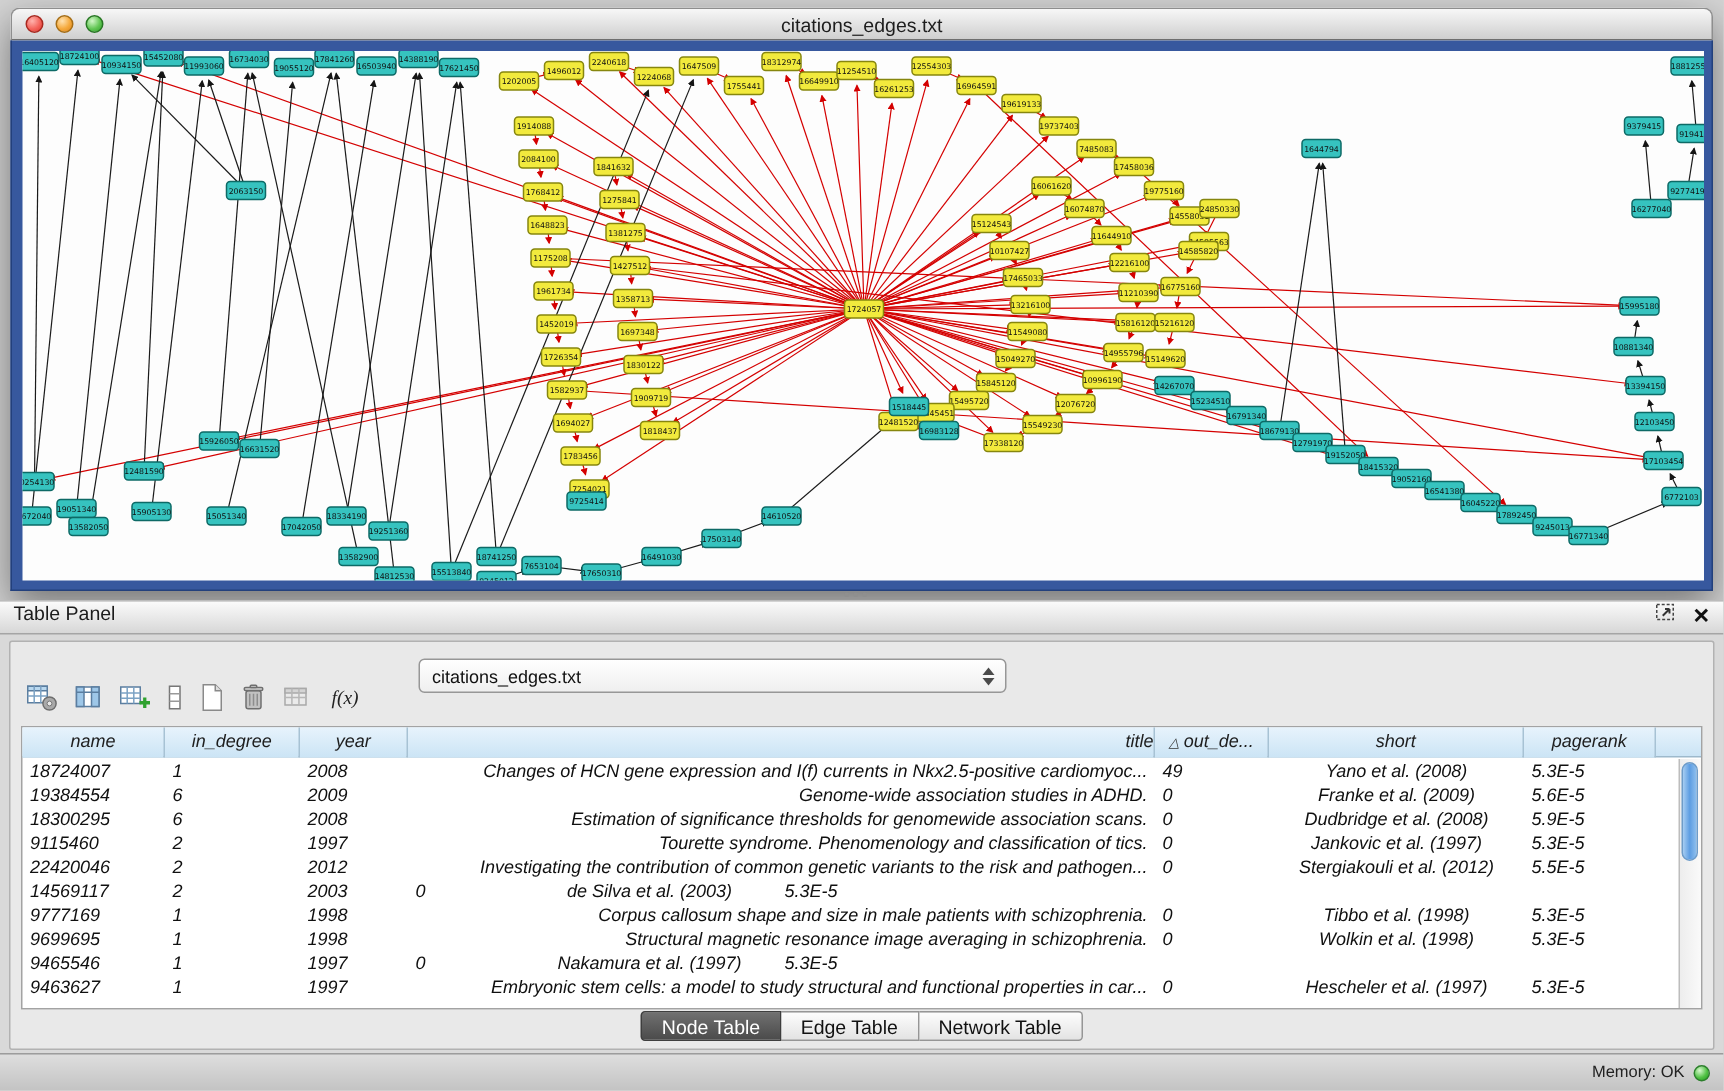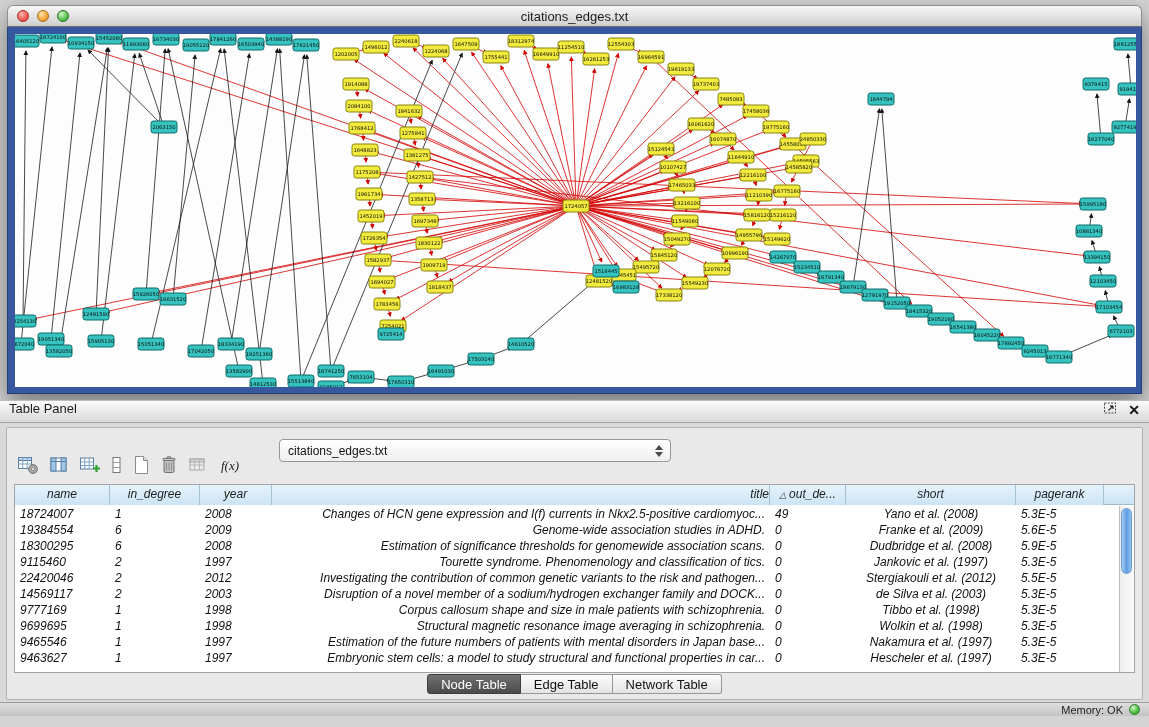--- a/index.html
+++ b/index.html
@@ -104,21 +104,21 @@
     height:20px; line-height:19px; padding:0 13px; font-size:13px; color:#111;
     background:linear-gradient(#fdfdfd,#e3e3e3);
     border:1px solid #969696; border-left:none;
   }
   .tab:first-child { border-left:1px solid #969696; border-radius:3px 0 0 3px; }
   .tab:last-child { border-radius:0 3px 3px 0; }
   .tab.selected { background:linear-gradient(#707070,#4b4b4b); color:#fff; border-color:#3e3e3e; }
 
   
   .statusbar {
-    position:absolute; left:0; top:702px; width:1149px; height:14px;
+    position:absolute; left:0; top:702px; width:1149px; height:25px;
     background:linear-gradient(#dedede,#c3c3c3);
     border-top:1px solid #9c9c9c;
     display:flex; align-items:center; justify-content:flex-end;
     gap:6px; padding-right:9px; font-size:11px; color:#222;
   }
   .memdot { width:11px; height:11px; border-radius:50%;
     background:radial-gradient(circle at 35% 30%,#d7f8cd,#52c246 55%,#1f9a18);
     border:1px solid #2c7f2c; }
 </style>
 </head>
@@ -998,21 +998,20 @@
             <div class="tcell c2">2012</div>
             <div class="tcell c3">Investigating the contribution of common genetic variants to the risk and pathogen...</div>
             <div class="tcell c4">0</div>
             <div class="tcell c5">Stergiakouli et al. (2012)</div>
             <div class="tcell c6">5.5E-5</div>
           </div>
           <div class="trow">
             <div class="tcell c0">14569117</div>
             <div class="tcell c1">2</div>
             <div class="tcell c2">2003</div>
-            <div class="tcell c3">Disruption of a novel member of a sodium/hydrogen exchanger family and DOCK...</div>
             <div class="tcell c4">0</div>
             <div class="tcell c5">de Silva et al. (2003)</div>
             <div class="tcell c6">5.3E-5</div>
           </div>
           <div class="trow">
             <div class="tcell c0">9777169</div>
             <div class="tcell c1">1</div>
             <div class="tcell c2">1998</div>
             <div class="tcell c3">Corpus callosum shape and size in male patients with schizophrenia.</div>
             <div class="tcell c4">0</div>
@@ -1025,21 +1024,20 @@
             <div class="tcell c2">1998</div>
             <div class="tcell c3">Structural magnetic resonance image averaging in schizophrenia.</div>
             <div class="tcell c4">0</div>
             <div class="tcell c5">Wolkin et al. (1998)</div>
             <div class="tcell c6">5.3E-5</div>
           </div>
           <div class="trow">
             <div class="tcell c0">9465546</div>
             <div class="tcell c1">1</div>
             <div class="tcell c2">1997</div>
-            <div class="tcell c3">Estimation of the future numbers of patients with mental disorders in Japan base...</div>
             <div class="tcell c4">0</div>
             <div class="tcell c5">Nakamura et al. (1997)</div>
             <div class="tcell c6">5.3E-5</div>
           </div>
           <div class="trow">
             <div class="tcell c0">9463627</div>
             <div class="tcell c1">1</div>
             <div class="tcell c2">1997</div>
             <div class="tcell c3">Embryonic stem cells: a model to study structural and functional properties in car...</div>
             <div class="tcell c4">0</div>

